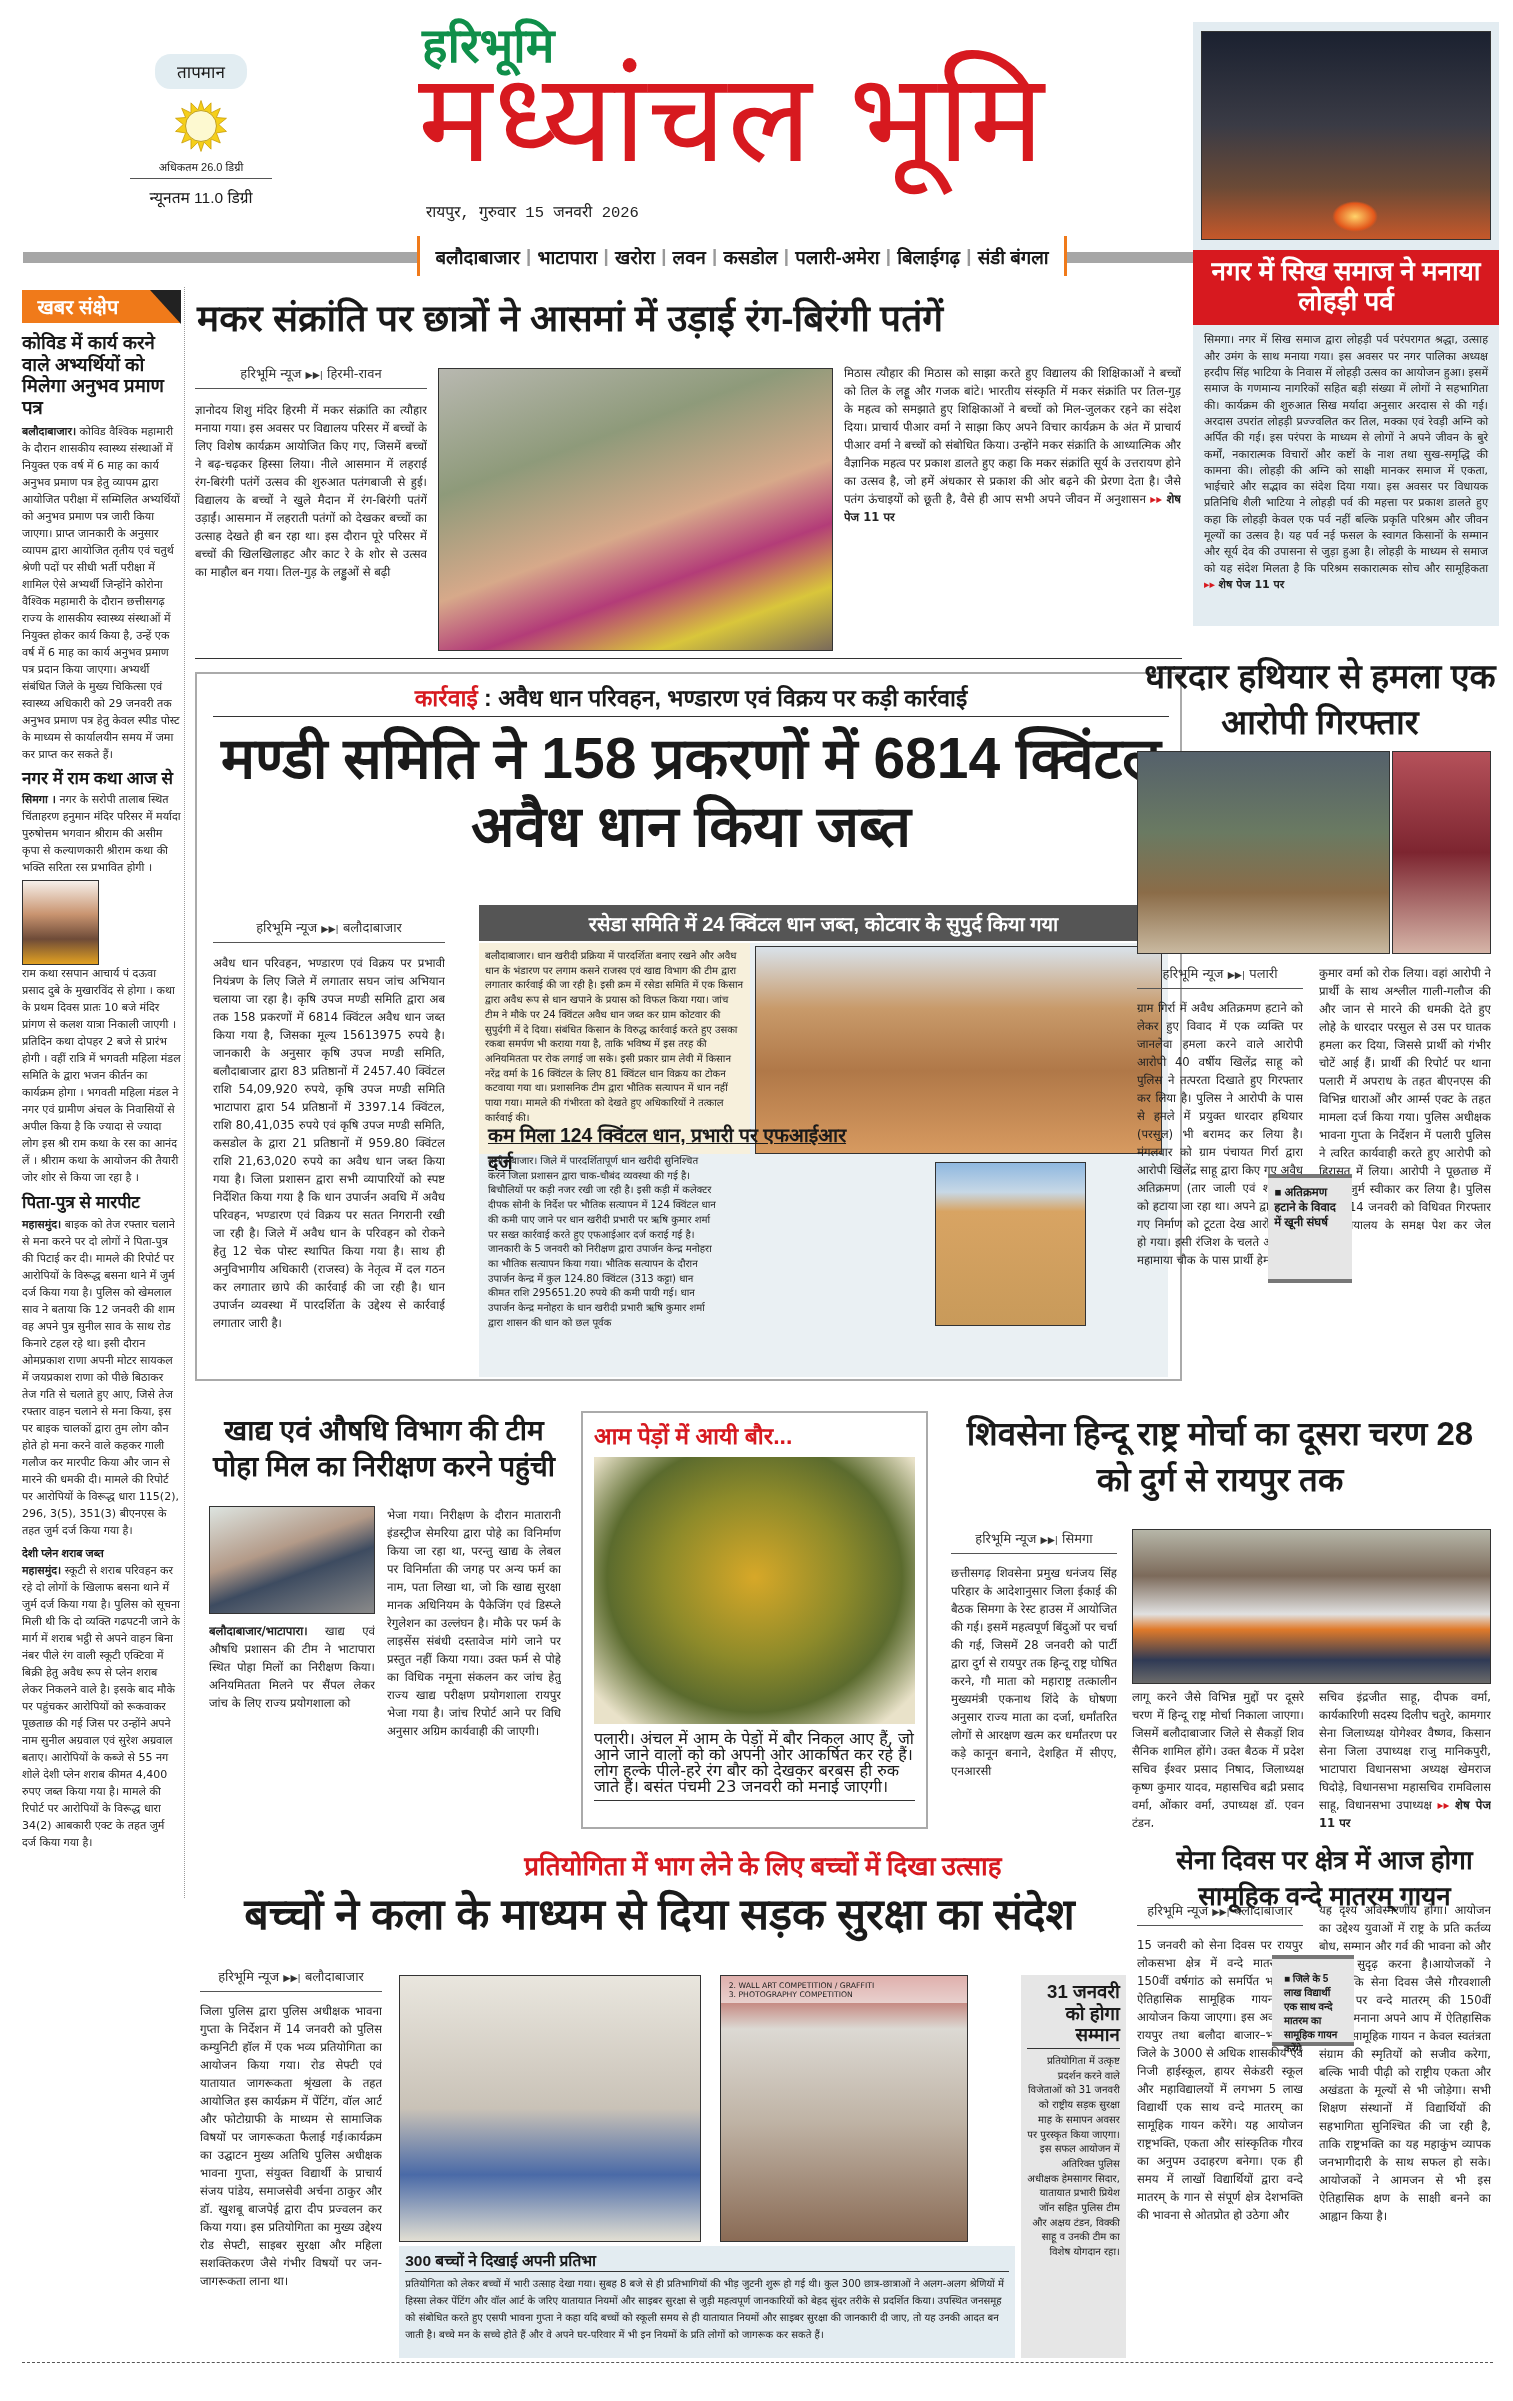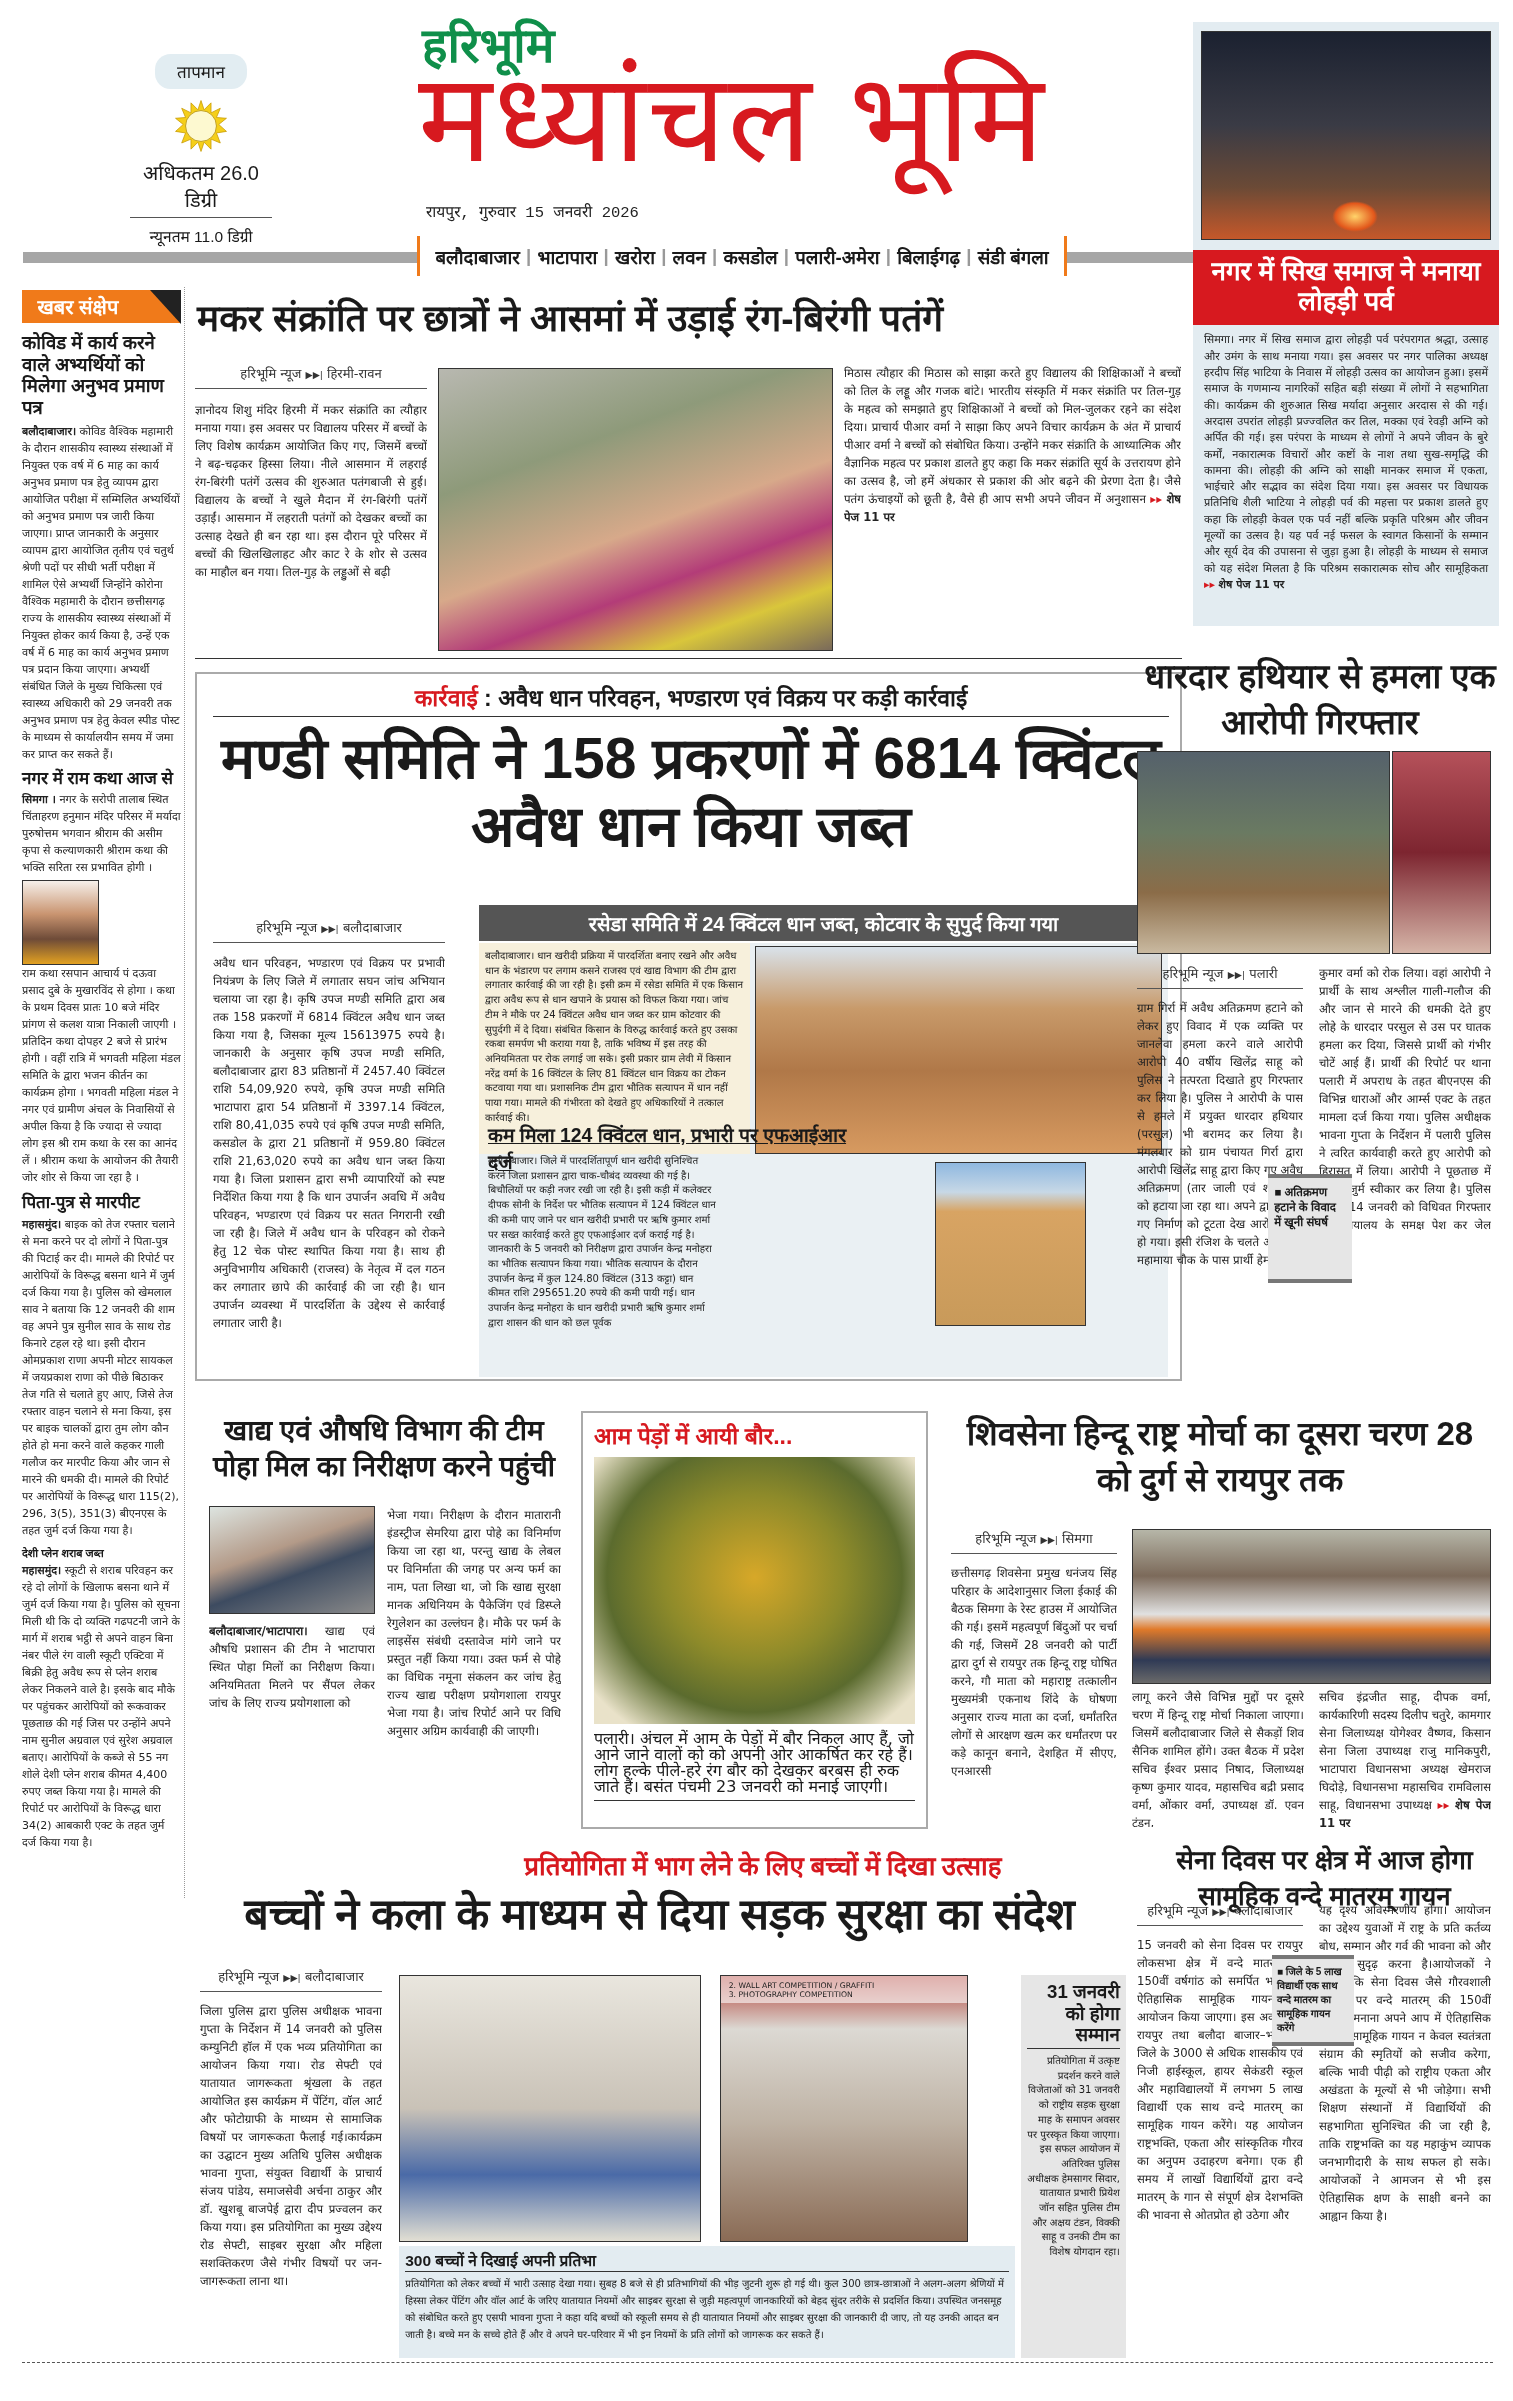--- a/index.html
+++ b/index.html
@@ -17,21 +17,21 @@
 <body>
 
 <div class="abs" style="left:108px;top:54px;width:186px;height:155px;text-align:center">
   <div style="display:inline-block;background:#e2edf2;border-radius:15.5px;padding:6.2px 22px;font-weight:normal;font-size:17px;font-family:'Liberation Sans',sans-serif">तापमान</div>
   <div style="margin:9.3px auto 6.2px;width:54px;height:54px;position:relative">
     <svg width="54" height="54" viewBox="0 0 70 70">
         <polygon points="35,2 39,14 48,5 48,18 60,12 55,24 68,25 58,33 68,42 55,44 60,57 48,52 48,65 39,56 35,68 31,56 22,65 22,52 10,57 15,44 2,42 12,33 2,25 15,24 10,12 22,18 22,5 31,14" fill="#f5cf1a" stroke="#c79a00" stroke-width="1"></polygon>
         <circle cx="35" cy="35" r="20" fill="#fdf9d0" stroke="#b08a00"></circle>
       </svg>
   </div>
-  <div style="font-size:20px;font-family:'Liberation Sans',sans-serif;padding-bottom:4.6px;border-bottom:1.5px solid #555;margin:0 22px">अधिकतम 26.0 डिग्री</div>
+  <div style="font-size:11px;font-family:'Liberation Sans',sans-serif;padding-bottom:4.6px;border-bottom:1.5px solid #555;margin:0 22px">अधिकतम 26.0 डिग्री</div>
   <div style="font-size:15.5px;font-family:'Liberation Sans',sans-serif;padding-top:6.2px">न्यूनतम 11.0 डिग्री</div>
 </div>
 
 <div class="abs" style="left:422px;top:22px;font-size:48px;font-weight:bold;color:#0f8f4a;font-family:'Liberation Sans',sans-serif;line-height:1">हरिभूमि</div>
 <div class="abs" style="left:418px;top:53px;font-size:124px;color:#d7191f;font-family:'Liberation Sans',sans-serif;line-height:1.05;letter-spacing:1.5px;white-space:nowrap">मध्यांचल भूमि</div>
 <div class="abs" style="left:426px;top:200px;font-size:15.5px;font-family:Liberation Mono, monospace;color:#222">रायपुर, गुरुवार 15 जनवरी 2026</div>
 
 <div class="abs" style="left:23px;top:252px;width:1196px;height:11px;background:#a6a6a6"></div>
 <div class="abs" style="left:417px;top:236px;height:40px;background:#fff;padding:0 15.5px;border-left:3.1px solid #f07a1a;border-right:3.1px solid #f07a1a;display:flex;align-items:center;gap:0;font-family:'Liberation Sans',sans-serif;font-weight:bold;font-size:18.6px">
   <span>बलौदाबाजार</span>
@@ -172,18 +172,18 @@
   <div style="font-weight:bold;font-size:15.5px;border-bottom:1.5px solid #333;font-family:'Liberation Sans',sans-serif">300 बच्चों ने दिखाई अपनी प्रतिभा</div>
   <div style="font-size:10px;line-height:17px;margin-top:3.1px">प्रतियोगिता को लेकर बच्चों में भारी उत्साह देखा गया। सुबह 8 बजे से ही प्रतिभागियों की भीड़ जुटनी शुरू हो गई थी। कुल 300 छात्र-छात्राओं ने अलग-अलग श्रेणियों में हिस्सा लेकर पेंटिंग और वॉल आर्ट के जरिए यातायात नियमों और साइबर सुरक्षा से जुड़ी महत्वपूर्ण जानकारियों को बेहद सुंदर तरीके से प्रदर्शित किया। उपस्थित जनसमूह को संबोधित करते हुए एसपी भावना गुप्ता ने कहा यदि बच्चों को स्कूली समय से ही यातायात नियमों और साइबर सुरक्षा की जानकारी दी जाए, तो यह उनकी आदत बन जाती है। बच्चे मन के सच्चे होते हैं और वे अपने घर-परिवार में भी इन नियमों के प्रति लोगों को जागरूक कर सकते हैं।</div>
 </div>
 
 <div class="abs hl" style="left:1154px;top:1842px;width:341px;font-size:26px;text-align:center;line-height:1.4">सेना दिवस पर क्षेत्र में आज होगा सामूहिक वन्दे मातरम् गायन</div>
 <div class="abs" style="left:1137px;top:1901px;width:166px">
   <div class="byline"><span>हरिभूमि न्यूज</span> <span style="font-size:9.3px">▶▶|</span> <span>बलौदाबाजार</span></div>
 </div>
 <div class="abs body" style="left:1137px;top:1936px;width:166px;height:418px;overflow:hidden">15 जनवरी को सेना दिवस पर रायपुर लोकसभा क्षेत्र में वन्दे मातरम् की 150वीं वर्षगांठ को समर्पित भव्य एवं ऐतिहासिक सामूहिक गायन का आयोजन किया जाएगा। इस अवसर पर रायपुर तथा बलौदा बाजार–भाटापारा जिले के 3000 से अधिक शासकीय एवं निजी हाईस्कूल, हायर सेकंडरी स्कूल और महाविद्यालयों में लगभग 5 लाख विद्यार्थी एक साथ वन्दे मातरम् का सामूहिक गायन करेंगे। यह आयोजन राष्ट्रभक्ति, एकता और सांस्कृतिक गौरव का अनुपम उदाहरण बनेगा। एक ही समय में लाखों विद्यार्थियों द्वारा वन्दे मातरम् के गान से संपूर्ण क्षेत्र देशभक्ति की भावना से ओतप्रोत हो उठेगा और</div>
 <div class="abs body" style="left:1319px;top:1901px;width:172px;height:453px;overflow:hidden">यह दृश्य अविस्मरणीय होगा। आयोजन का उद्देश्य युवाओं में राष्ट्र के प्रति कर्तव्य बोध, सम्मान और गर्व की भावना को और अधिक सुदृढ़ करना है।आयोजकों ने बताया कि सेना दिवस जैसे गौरवशाली अवसर पर वन्दे मातरम् की 150वीं वर्षगांठ मनाना अपने आप में ऐतिहासिक है। यह सामूहिक गायन न केवल स्वतंत्रता संग्राम की स्मृतियों को सजीव करेगा, बल्कि भावी पीढ़ी को राष्ट्रीय एकता और अखंडता के मूल्यों से भी जोड़ेगा। सभी शिक्षण संस्थानों में विद्यार्थियों की सहभागिता सुनिश्चित की जा रही है, ताकि राष्ट्रभक्ति का यह महाकुंभ व्यापक जनभागीदारी के साथ सफल हो सके। आयोजकों ने आमजन से भी इस ऐतिहासिक क्षण के साक्षी बनने का आह्वान किया है।</div>
-<div class="abs gray-box" style="left:1272px;top:1955px;width:82px;height:91px;padding:5px;font-size:10px;font-weight:bold;font-family:'Liberation Sans',sans-serif">
+<div class="abs gray-box" style="left:1272px;top:1955px;width:82px;height:91px;padding:12px;font-size:10px;font-weight:bold;font-family:'Liberation Sans',sans-serif">
   ■ <span>जिले के 5 लाख विद्यार्थी एक साथ वन्दे मातरम का सामूहिक गायन करेंगे</span>
 </div>
 
 <div class="abs dash" style="left:22px;top:2362px;width:1471px"></div>
 
 
 </body></html>

